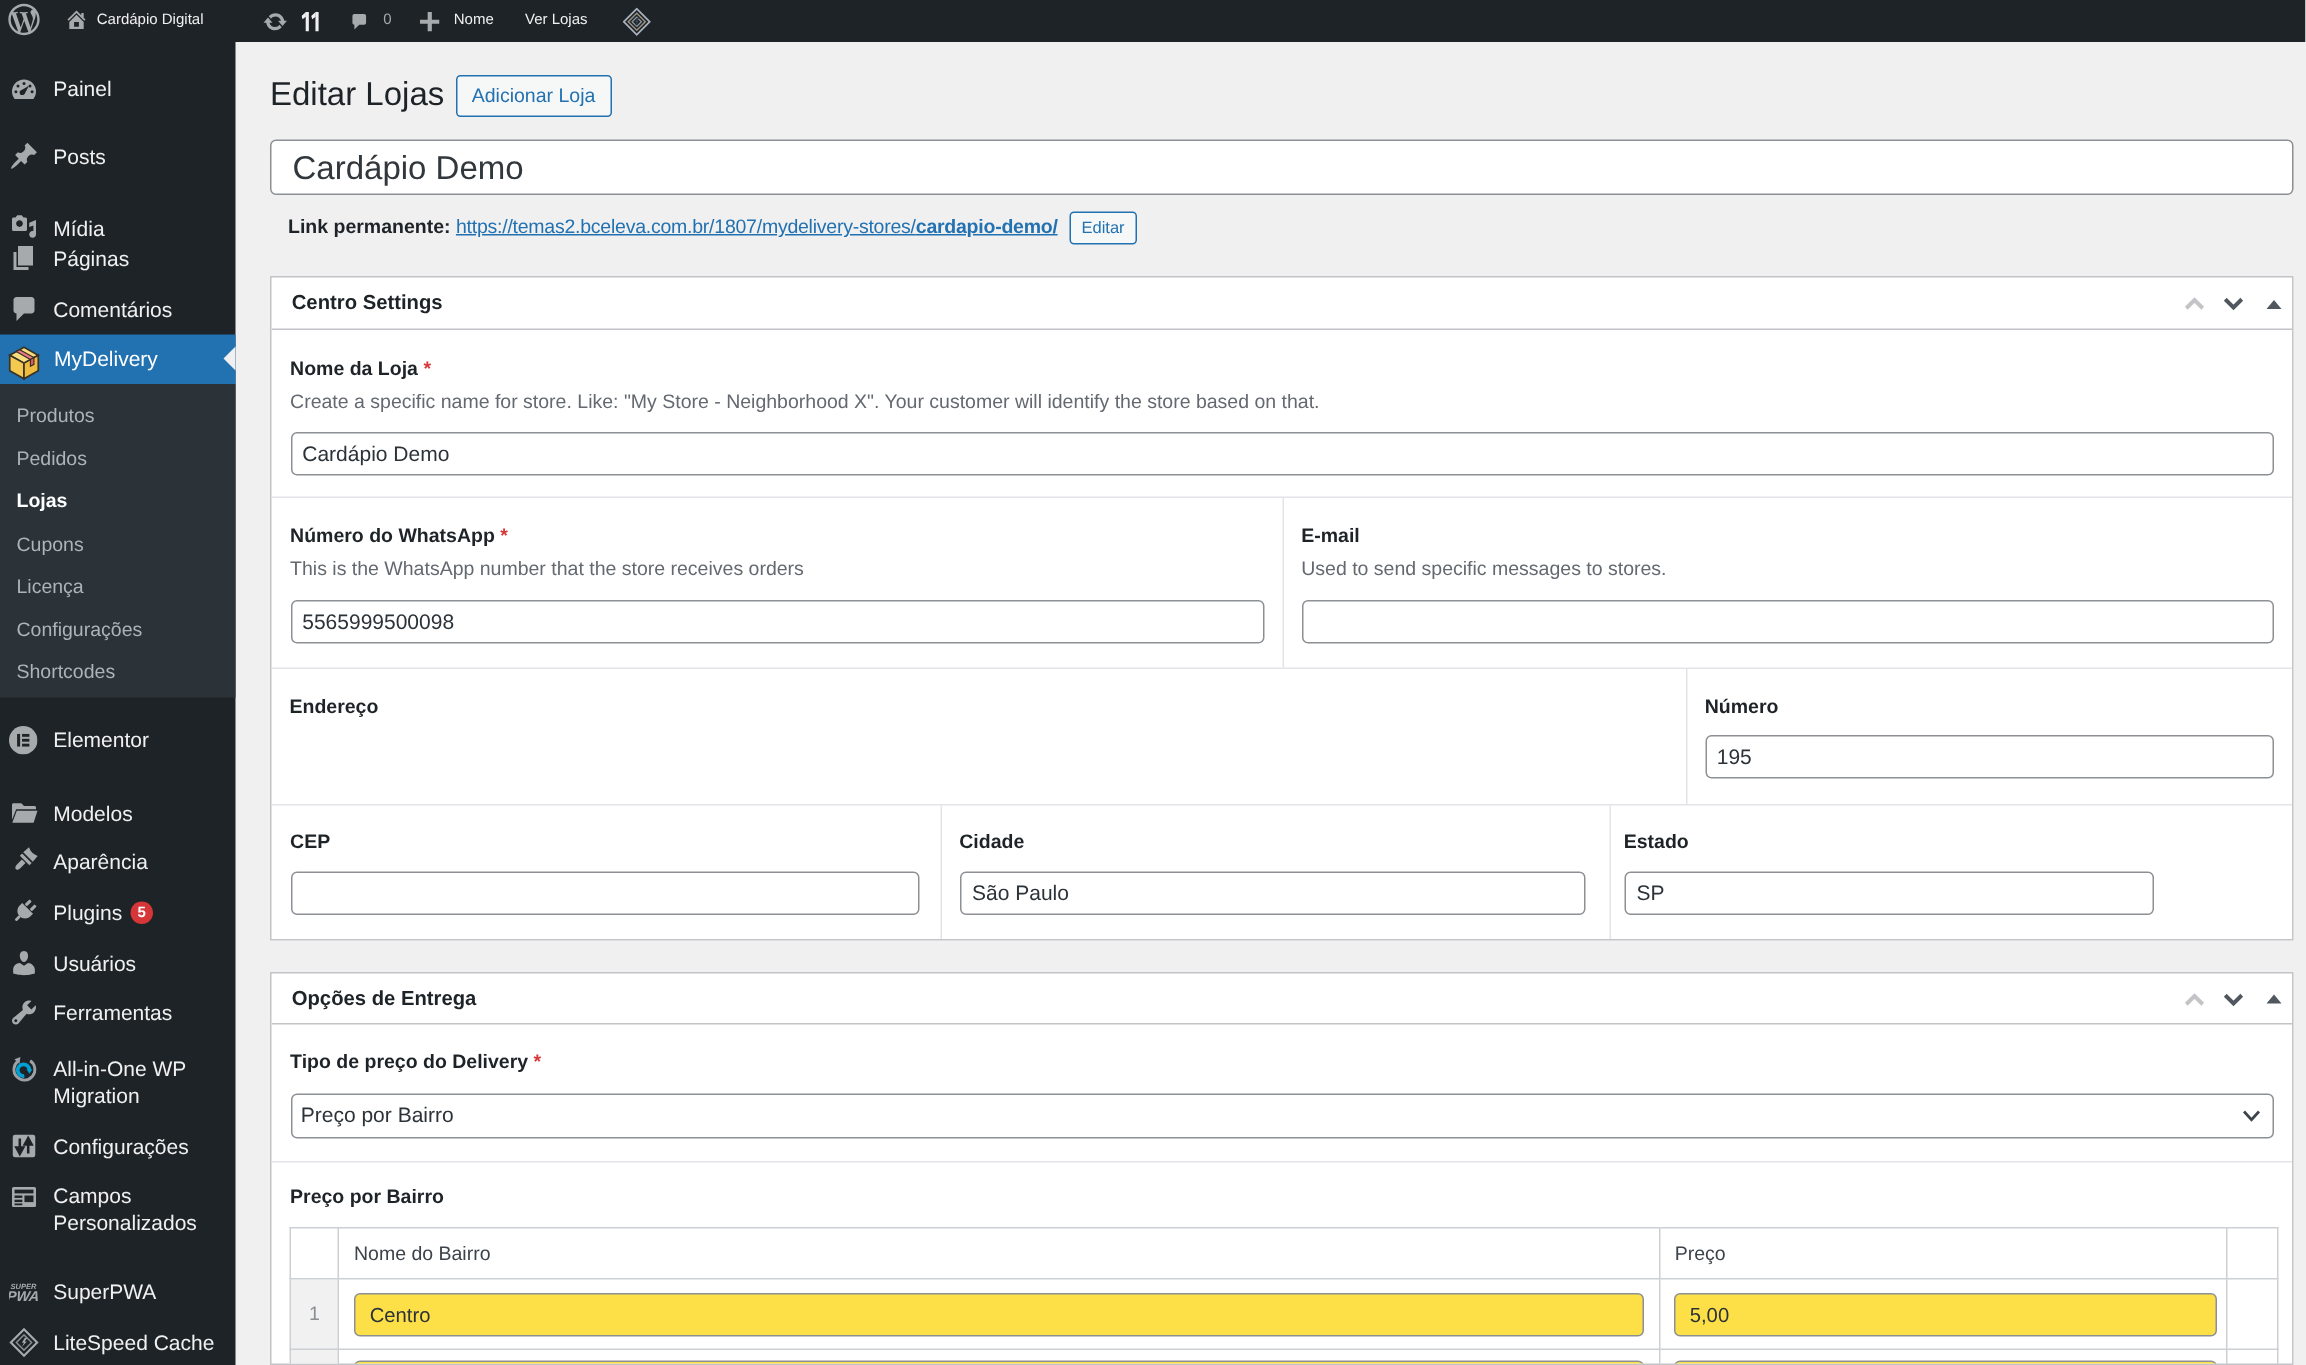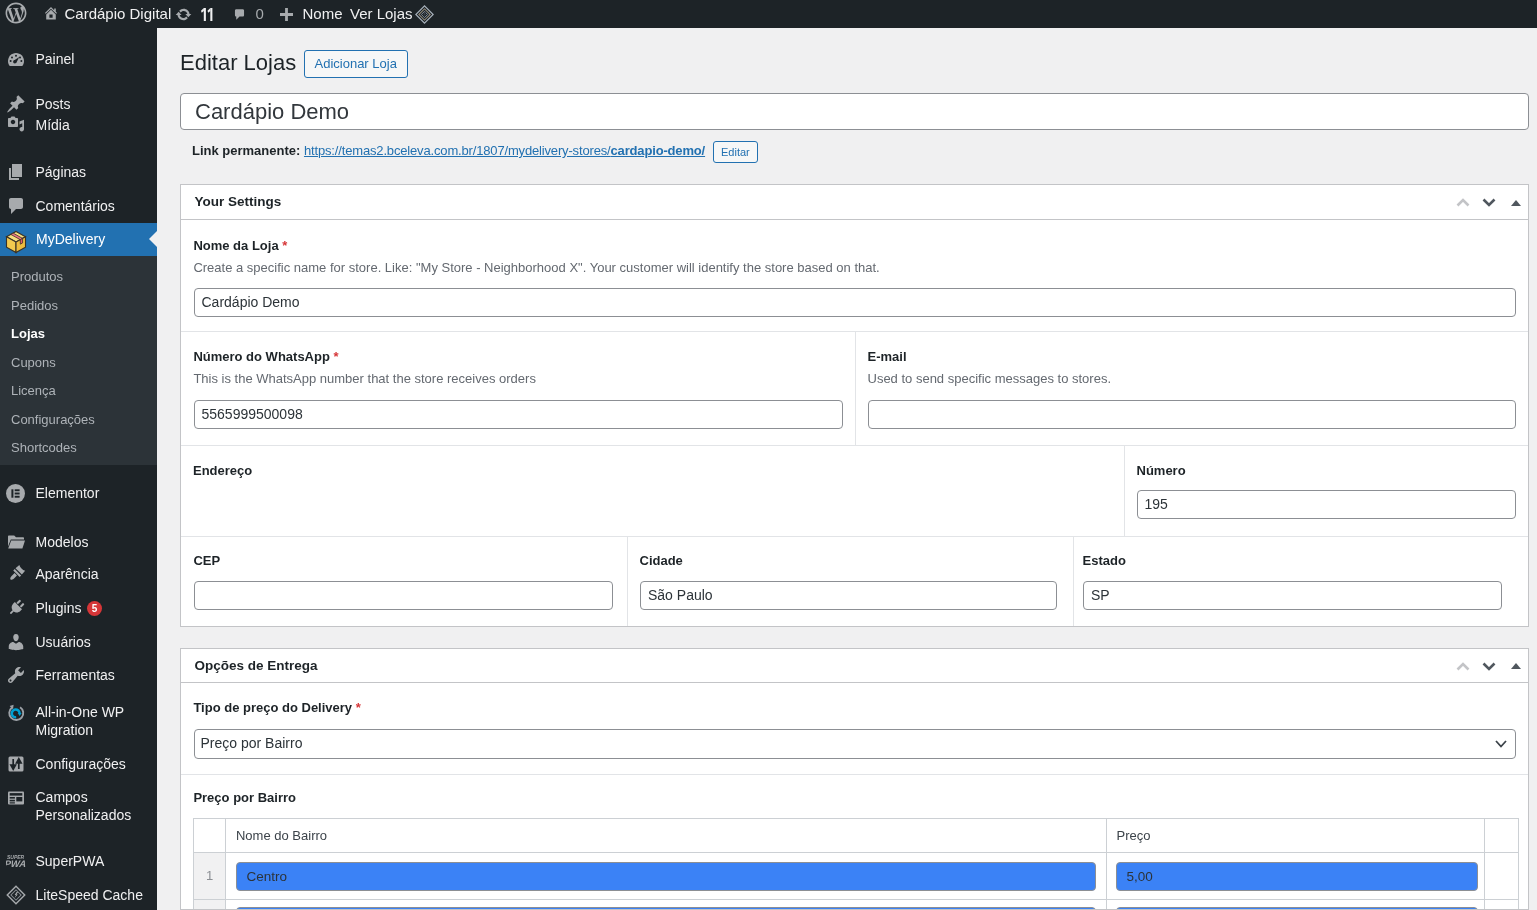--- a/index.html
+++ b/index.html
@@ -1,19 +1,19 @@
 <!DOCTYPE html>
 <html><head>
 <meta charset="utf-8">
 <style>
 * { margin:0; padding:0; box-sizing:border-box; }
 html,body { width:1537px; height:910px; }
 body { position:relative; overflow:hidden; background:#f0f0f1; font-family:"Liberation Sans",sans-serif; }
 
-#bar { position:absolute; left:0; top:0; width:1537px; height:28px; background:#1d2327; color:#f0f0f1; font-size:15px; z-index:5; }
+#bar { position:absolute; left:0; top:0; width:1537px; height:28px; background:#1d2327; color:#f0f0f1; font-size:10px; z-index:5; }
 #bar .t { position:absolute; top:0; line-height:28px; white-space:nowrap; }
 #bar svg { position:absolute; }
 
 #side { position:absolute; left:0; top:28px; width:157px; height:882px; background:#1d2327; color:#f0f0f1; font-size:14px; }
 #side .sub-bg { position:absolute; left:0; top:227.7px; width:157px; height:209.6px; background:#2c3338; }
 #side .active-bg { position:absolute; left:0; top:194.7px; width:157px; height:33px; background:#2271b1; }
 #side .notch { position:absolute; right:0; top:203.2px; width:0; height:0; border-top:8px solid transparent; border-bottom:8px solid transparent; border-right:8px solid #f0f0f1; }
 .mi { position:absolute; left:0; width:157px; height:34px; line-height:34px; white-space:nowrap; }
 .mi .lbl { position:absolute; left:35.5px; top:0; }
 .mi svg { position:absolute; left:6px; top:7px; }
@@ -45,21 +45,21 @@
 .req { color:#d63638; }
 .fdesc { position:absolute; font-size:13px; color:#646970; line-height:16px; white-space:nowrap; }
 .inp { position:absolute; height:29px; border:1px solid #8c8f94; border-radius:4px; background:#fff; font-size:14px; color:#2c3338; line-height:27px; padding:0 7px; white-space:nowrap; overflow:hidden; }
 .pico { position:absolute; }
 .tri { position:absolute; width:0; height:0; border-left:5px solid transparent; border-right:5px solid transparent; border-bottom:6px solid #50575e; }
 
 #btab { position:absolute; left:12.3px; top:169px; width:1325px; border-collapse:collapse; table-layout:fixed; font-size:13px; color:#3c434a; }
 #btab td { border:1px solid #ccd0d4; vertical-align:top; padding:0; }
 #btab tr.hd td { height:34px; line-height:33px; }
 #btab td.num { background:#f1f1f2; color:#8c8f94; text-align:center; }
-#btab .tinp { height:29.5px; border:1px solid #8c8f94; border-radius:4px; background:#3b82f6; font-size:13.5px; color:#2c3338; line-height:28px; padding:0 9px; }
+#btab .tinp { height:29.5px; border:1px solid #8c8f94; border-radius:4px; background:#fde047; font-size:13.5px; color:#2c3338; line-height:28px; padding:0 9px; }
 </style>
 </head>
 <body>
 <div id="bar">
   <svg style="left:4.5px;top:1.5px;" width="22" height="22" viewBox="0 0 20 20" fill="#a7aaad">
       <path d="M10 0.5C4.75 0.5 0.5 4.75 0.5 10S4.75 19.5 10 19.5 19.5 15.25 19.5 10 15.25 0.5 10 0.5zM1.96 10c0-1.16.25-2.27.7-3.27l3.83 10.5C3.82 15.92 1.96 13.17 1.96 10zm8.04 8.04c-.79 0-1.55-.11-2.27-.33l2.41-7 2.47 6.77c.02.04.04.08.06.11-.84.29-1.73.45-2.67.45zm1.1-11.8c.48-.03.92-.08.92-.08.43-.05.38-.69-.05-.66 0 0-1.3.1-2.14.1-.79 0-2.12-.1-2.12-.1-.43-.03-.48.63-.04.66 0 0 .41.05.84.08l1.25 3.41-1.75 5.24L5.1 6.24c.48-.03.92-.08.92-.08.43-.05.38-.69-.05-.66 0 0-1.3.1-2.14.1-.15 0-.33 0-.52-.01C4.75 3.41 7.21 1.96 10 1.96c2.08 0 3.97.79 5.39 2.1-.03 0-.07-.01-.1-.01-.79 0-1.34.68-1.34 1.42 0 .66.38 1.22.79 1.88.31.53.66 1.22.66 2.21 0 .68-.26 1.48-.61 2.58l-.8 2.66-2.89-8.56zm2.92 10.65l2.45-7.08c.46-1.14.61-2.06.61-2.87 0-.3-.02-.57-.05-.83.63 1.14.98 2.45.98 3.85 0 2.97-1.61 5.56-3.99 6.93z"></path>
     </svg>
   <svg style="left:42.5px;top:5px;" width="16" height="16" viewBox="0 0 20 20" fill="#a7aaad">
       <path d="M16 8.5l1.53 1.53-1.06 1.06L10 4.62l-6.47 6.47-1.06-1.06L10 2.5l4 4v-2h2v4zM10 6l6 6v6H4v-6zm2 10v-4H8v4z"></path>
     </svg>
@@ -114,21 +114,21 @@
       <span class="lbl">Painel</span>
     </div>
 
   <div class="mi" style="top:58.7px;">
       <svg width="20" height="20" viewBox="0 0 20 20" fill="#a7aaad">
         <path d="M10.44 3.02l1.82-1.82 6.36 6.35-1.83 1.82c-1.05-.68-2.48-.57-3.41.36l-.75.75c-.92.93-1.04 2.35-.35 3.41l-1.83 1.82-2.41-2.41-2.8 2.79c-.42.42-3.38 2.71-3.8 2.29s1.86-3.39 2.28-3.81l2.79-2.79L4.1 9.35l1.83-1.82c1.05.69 2.48.57 3.4-.36l.75-.75c.93-.92 1.05-2.35.36-3.4z"></path>
       </svg>
       <span class="lbl">Posts</span>
     </div>
 
-  <div class="mi" style="top:80px;">
+  <div class="mi" style="top:107px;">
       <svg width="20" height="20" viewBox="0 0 20 20" fill="#a7aaad">
         <path d="M12 11V4c0-.55-.45-1-1-1H9.67L8.5 1.5h-3L4.33 3H3c-.55 0-1 .45-1 1v7c0 .55.45 1 1 1h8c.55 0 1-.45 1-1zM7 4.75c1.24 0 2.25 1.01 2.25 2.25S8.24 9.25 7 9.25 4.75 8.24 4.75 7 5.76 4.75 7 4.75zM13.5 6.5l4.5-1.8v9.55c0 1.24-1.01 2.25-2.25 2.25s-2.25-1.01-2.25-2.25 1.01-2.25 2.25-2.25c.17 0 .34.02.5.06V8.3l-2.75 1.1V6.5z"></path>
       </svg>
       <span class="lbl">Mídia</span>
     </div>
 
   <div class="mi" style="top:126.6px;">
       <svg width="20" height="20" viewBox="0 0 20 20" fill="#a7aaad">
         <path d="M6 15V2h10v13H6zm-1 1h8v2H3V6h2v10z"></path>
       </svg>
@@ -288,21 +288,21 @@
       <span class="lbl">LiteSpeed Cache</span>
     </div>
 </div>
 <div id="h1">Editar Lojas</div>
 <div class="btnadd">Adicionar Loja</div>
 <div id="title">Cardápio Demo</div>
 <div id="plink"><b>Link permanente: </b><a href="#">https://temas2.bceleva.com.br/1807/mydelivery-stores/<b>cardapio-demo/</b></a></div>
 <div class="btnedit">Editar</div>
 <div class="panel" id="p1">
   <div class="phead" style="height:34.5px;"></div>
-  <div class="ptitle" style="top:9px;">Your Settings</div>
+  <div class="ptitle" style="top:9px;">Centro Settings</div>
   <svg class="pico" style="left:1275px;top:12.3px;" width="14" height="11" viewBox="0 0 14 11">
       <polyline points="1.5,8.5 7,3 12.5,8.5" fill="none" stroke="#c3c4c7" stroke-width="2.6"></polyline>
     </svg>
   <svg class="pico" style="left:1301px;top:12.3px;" width="14" height="11" viewBox="0 0 14 11">
       <polyline points="1.5,2.5 7,8 12.5,2.5" fill="none" stroke="#50575e" stroke-width="2.6"></polyline>
     </svg>
   <div class="tri" style="left:1329.5px;top:14.6px;"></div>
 
   <div class="hline" style="top:146px;"></div>
   <div class="hline" style="top:259.7px;"></div>
@@ -325,21 +325,21 @@
 
   <div class="flabel" style="left:12px;top:277.5px;">Endereço</div>
   <div class="flabel" style="left:955.5px;top:277.5px;">Número</div>
   <div class="inp" style="left:955.5px;top:304.5px;width:379.5px;">195</div>
 
   <div class="flabel" style="left:12.4px;top:367.5px;">CEP</div>
   <div class="inp" style="left:12.5px;top:396px;width:419.5px;"></div>
   <div class="flabel" style="left:458.5px;top:367.5px;text-align:center;">Cidade</div>
   <div class="inp" style="left:459px;top:396px;width:417px;">São Paulo</div>
   <div class="flabel" style="left:901.5px;top:367.5px;">Estado</div>
-  <div class="inp" style="left:902px;top:396px;width:419px;">SP</div>
+  <div class="inp" style="left:902px;top:396px;width:353px;">SP</div>
 </div>
 <div class="panel" id="p2">
   <div class="phead" style="height:33.5px;"></div>
   <div class="ptitle" style="top:8.5px;">Opções de Entrega</div>
   <svg class="pico" style="left:1275px;top:12px;" width="14" height="11" viewBox="0 0 14 11">
       <polyline points="1.5,8.5 7,3 12.5,8.5" fill="none" stroke="#c3c4c7" stroke-width="2.6"></polyline>
     </svg>
   <svg class="pico" style="left:1301px;top:12px;" width="14" height="11" viewBox="0 0 14 11">
       <polyline points="1.5,2.5 7,8 12.5,2.5" fill="none" stroke="#50575e" stroke-width="2.6"></polyline>
     </svg>

